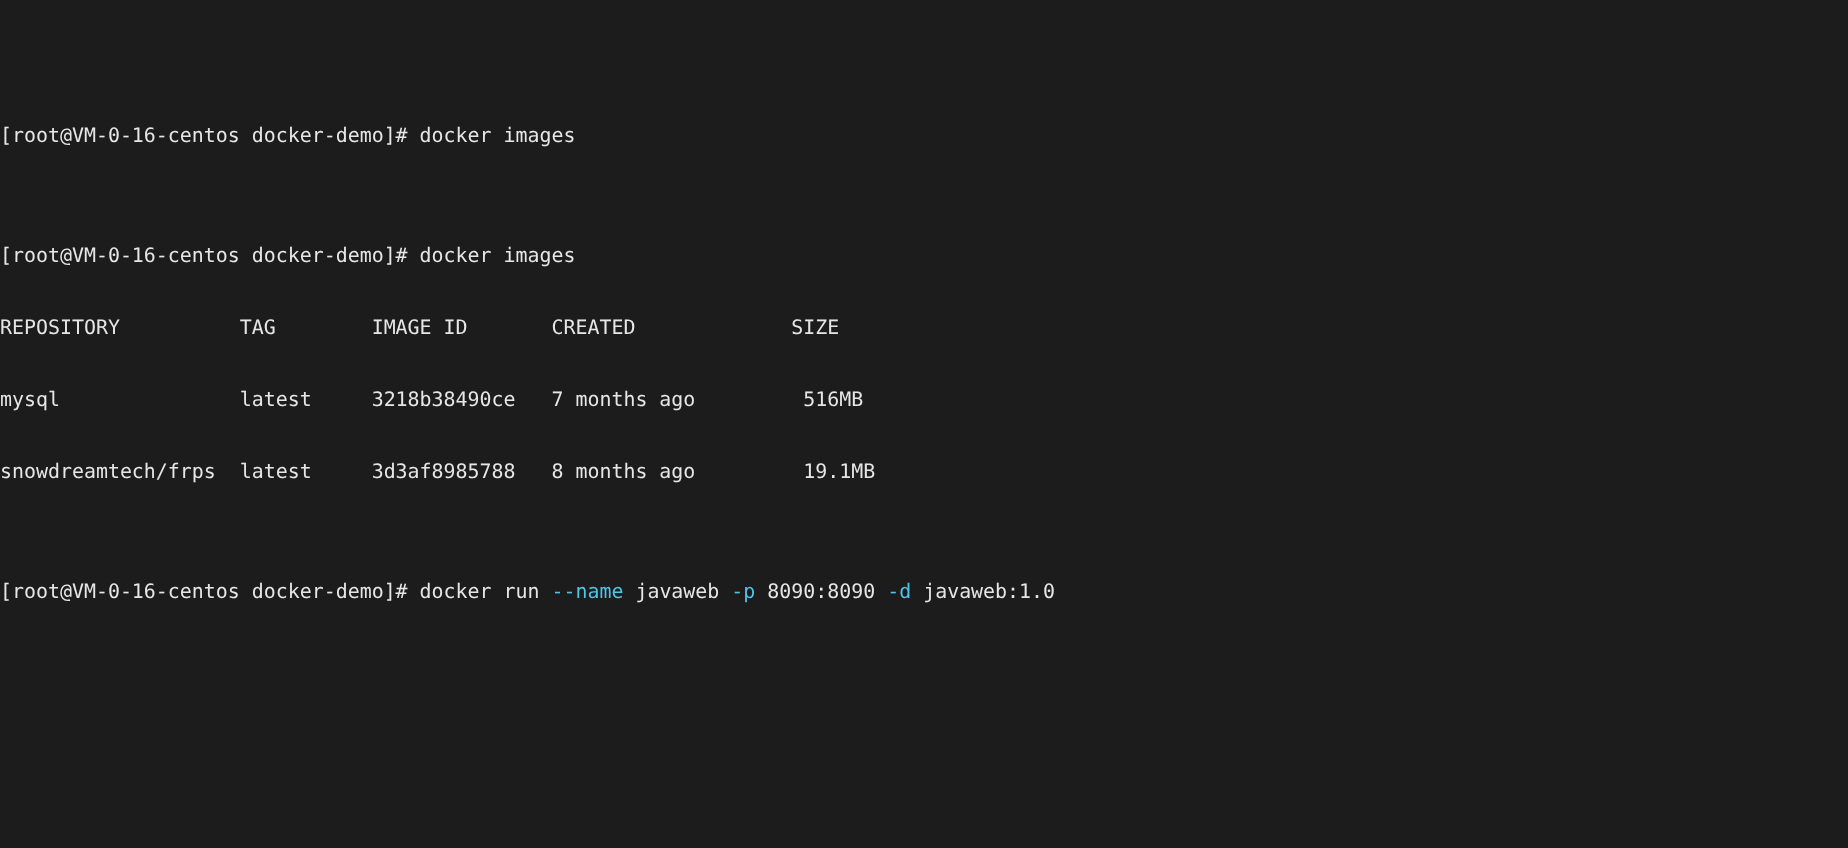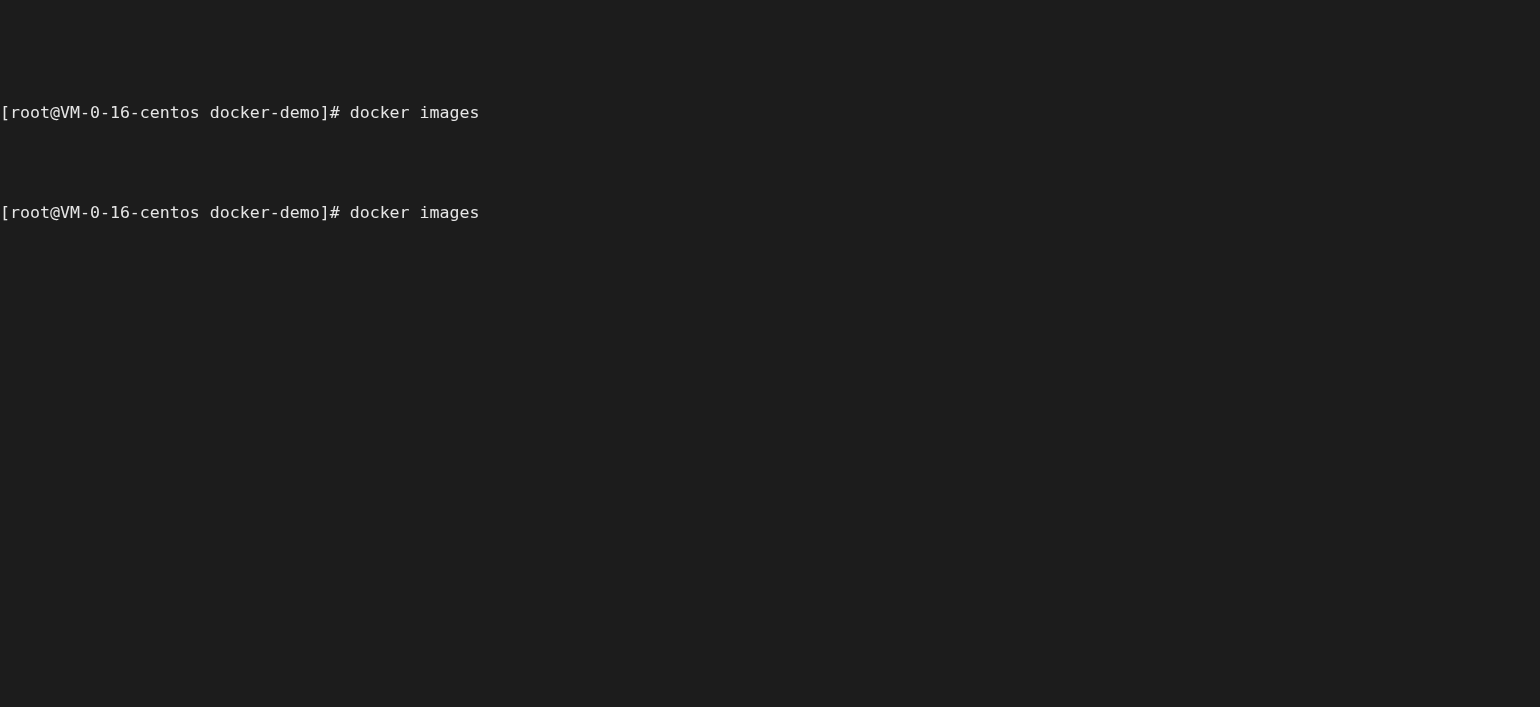--- a/index.html
+++ b/index.html
@@ -46,22 +46,26 @@
 <body>
 
 <div id="terminal">
   <div class="screen">
 
     
     <span class="line">[root@VM-0-16-centos docker-demo]# docker images</span>
 
     
     <span class="line">[root@VM-0-16-centos docker-demo]# docker images</span>
+    <span class="line">REPOSITORY          TAG        IMAGE ID       CREATED             SIZE</span>
+    <span class="line">mysql               latest     3218b38490ce   7 months ago         516MB</span>
+    <span class="line">snowdreamtech/frps  latest     3d3af8985788   8 months ago         19.1MB</span>
 
     
+    <span class="line"><span>[root@VM-0-16-centos docker-demo]# docker run </span><span class="flag">--name</span><span> javaweb </span><span class="flag">-p</span><span> 8090:8090 </span><span class="flag">-d</span><span> javaweb:1.0</span></span>
 
     
 
     
     
 
     
     
 
     

